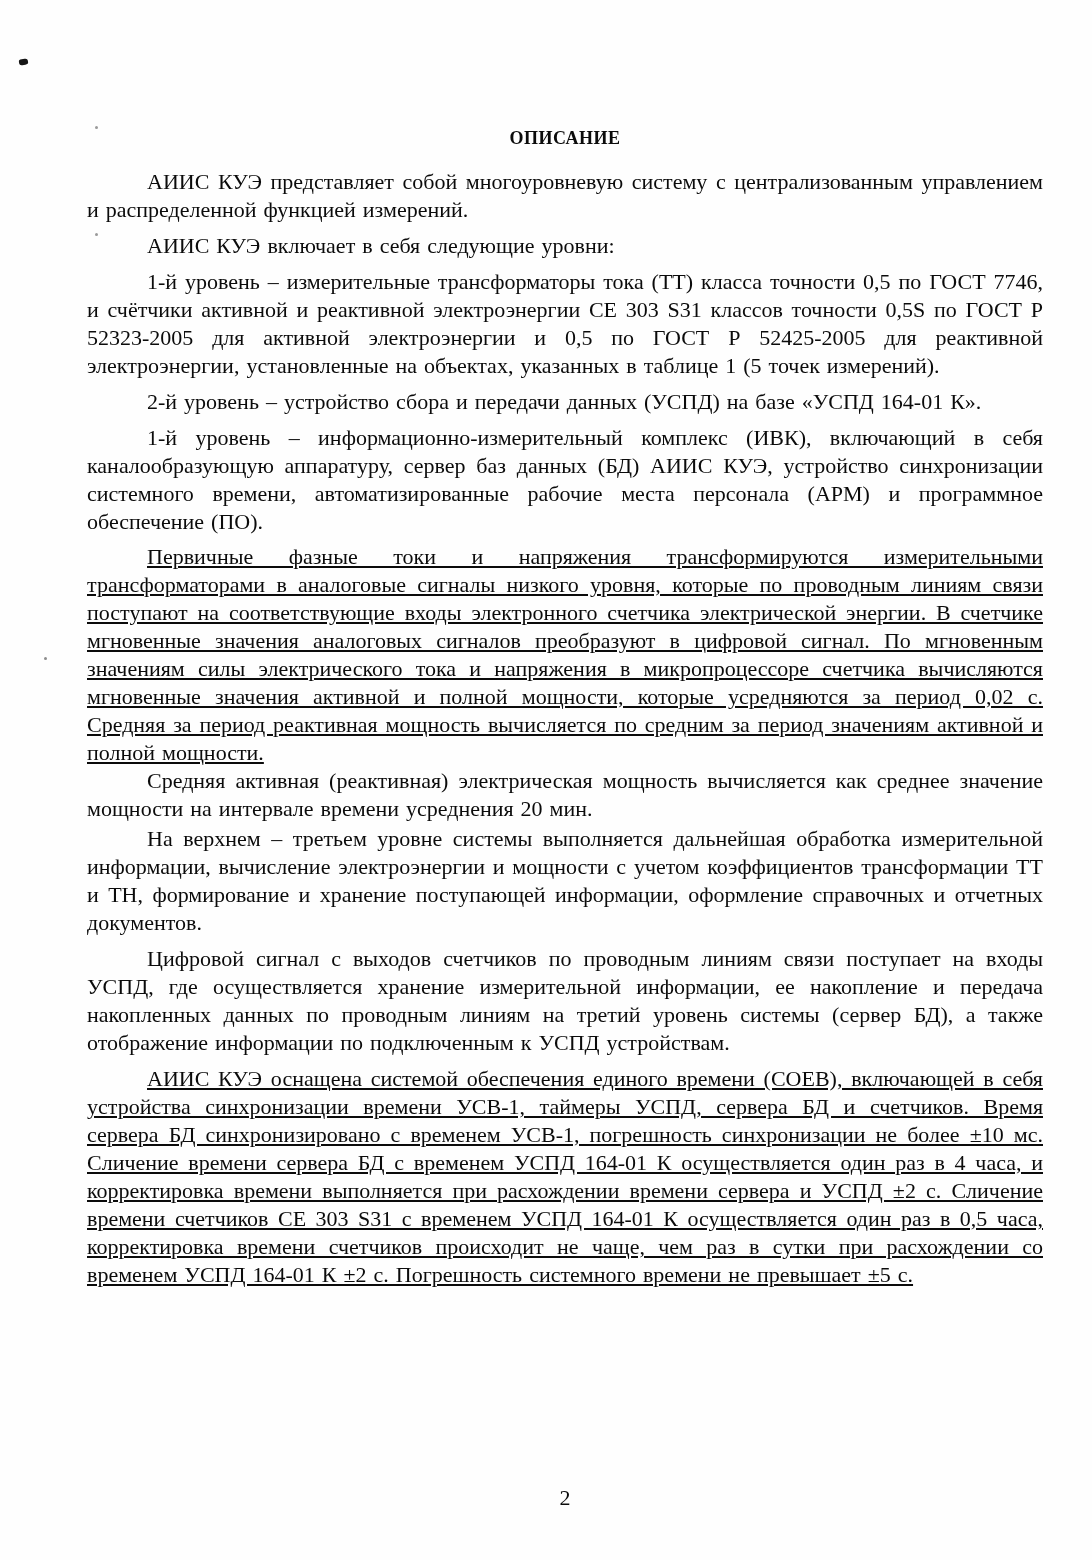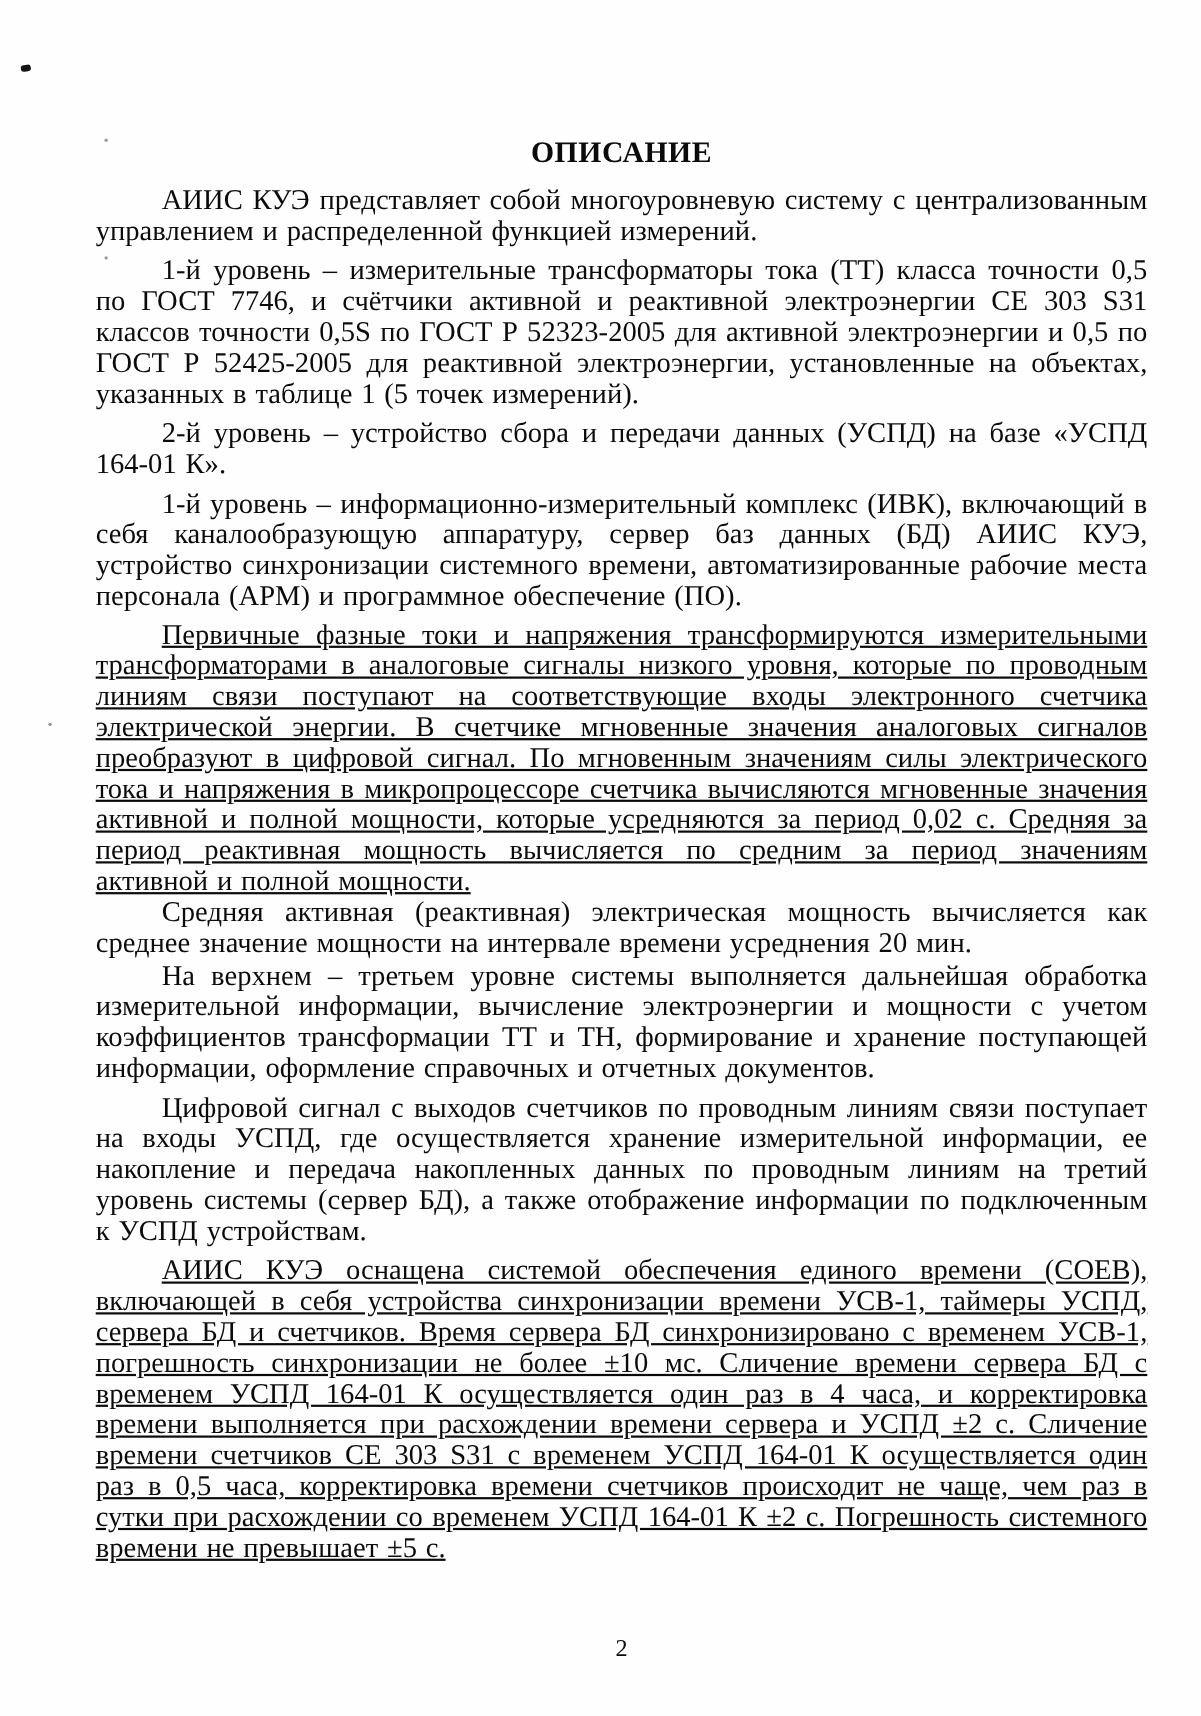--- a/index.html
+++ b/index.html
@@ -18,29 +18,29 @@
   }
   .content {
     position: absolute;
     left: 87px;
     top: 0;
     width: 956px;
     padding-top: 122px;
   }
   .doc-title {
     margin: 0 0 13px 0;
-    font-size: 27px;
+    font-size: 18px;
     font-weight: bold;
     text-align: center;
     letter-spacing: 0.5px;
     line-height: 33px;
   }
   .para {
     margin: 0 0 8px 0;
-    font-size: 26px;
+    font-size: 22px;
     line-height: 28px;
     text-align: justify;
     text-indent: 60px;
     word-spacing: 1.5px;
   }
   .para.mb7 { margin-bottom: 7px; }
   .para.mb2 { margin-bottom: 2px; }
   .para.mb0 { margin-bottom: 0; text-decoration: underline; }
   .pagenum {
     position: absolute;
@@ -80,20 +80,21 @@
 
   <span class="speck"></span>
   <span class="dot dot-a"></span>
   <span class="dot dot-b"></span>
   <span class="dot dot-c"></span>
 
   <div class="content">
     <h1 class="doc-title">ОПИСАНИЕ</h1>
 
     <p class="para">АИИС КУЭ представляет собой многоуровневую систему с централизованным управлением и распределенной функцией измерений.</p>
+    <p class="para">АИИС КУЭ включает в себя следующие уровни:</p>
     <p class="para">1-й уровень – измерительные трансформаторы тока (ТТ) класса точности 0,5 по ГОСТ 7746, и счётчики активной и реактивной электроэнергии СЕ 303 S31 классов точности 0,5S по ГОСТ Р 52323-2005 для активной электроэнергии и 0,5 по ГОСТ Р 52425-2005 для реактивной электроэнергии, установленные на объектах, указанных в таблице 1 (5 точек измерений).</p>
     <p class="para">2-й уровень – устройство сбора и передачи данных (УСПД) на базе «УСПД 164-01 К».</p>
     <p class="para mb7">1-й уровень – информационно-измерительный комплекс (ИВК), включающий в себя каналообразующую аппаратуру, сервер баз данных (БД) АИИС КУЭ, устройство синхронизации системного времени, автоматизированные рабочие места персонала (АРМ) и программное обеспечение (ПО).</p>
     <p class="para mb0">Первичные фазные токи и напряжения трансформируются измерительными трансформаторами в аналоговые сигналы низкого уровня, которые по проводным линиям связи поступают на соответствующие входы электронного счетчика электрической энергии. В счетчике мгновенные значения аналоговых сигналов преобразуют в цифровой сигнал. По мгновенным значениям силы электрического тока и напряжения в микропроцессоре счетчика вычисляются мгновенные значения активной и полной мощности, которые усредняются за период 0,02 с. Средняя за период реактивная мощность вычисляется по средним за период значениям активной и полной мощности.</p>
     <p class="para mb2">Средняя активная (реактивная) электрическая мощность вычисляется как среднее значение мощности на интервале времени усреднения 20 мин.</p>
     <p class="para">На верхнем – третьем уровне системы выполняется дальнейшая обработка измерительной информации, вычисление электроэнергии и мощности с учетом коэффициентов трансформации ТТ и ТН, формирование и хранение поступающей информации, оформление справочных и отчетных документов.</p>
     <p class="para">Цифровой сигнал с выходов счетчиков по проводным линиям связи поступает на входы УСПД, где осуществляется хранение измерительной информации, ее накопление и передача накопленных данных по проводным линиям на третий уровень системы (сервер БД), а также отображение информации по подключенным к УСПД устройствам.</p>
     <p class="para mb0">АИИС КУЭ оснащена системой обеспечения единого времени (СОЕВ), включающей в себя устройства синхронизации времени УСВ-1, таймеры УСПД, сервера БД и счетчиков. Время сервера БД синхронизировано с временем УСВ-1, погрешность синхронизации не более ±10 мс. Сличение времени сервера БД с временем УСПД 164-01 К осуществляется один раз в 4 часа, и корректировка времени выполняется при расхождении времени сервера и УСПД ±2 с. Сличение времени счетчиков СЕ 303 S31 с временем УСПД 164-01 К осуществляется один раз в 0,5 часа, корректировка времени счетчиков происходит не чаще, чем раз в сутки при расхождении со временем УСПД 164-01 К ±2 с. Погрешность системного времени не превышает ±5 с.</p>
   </div>
 

